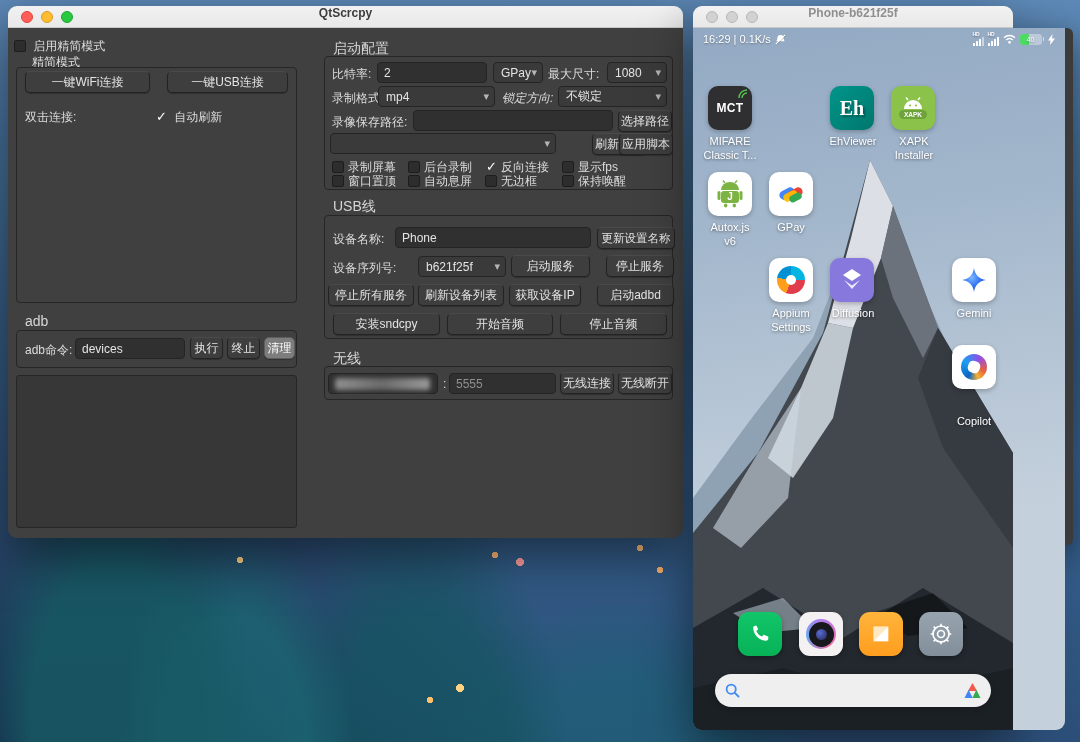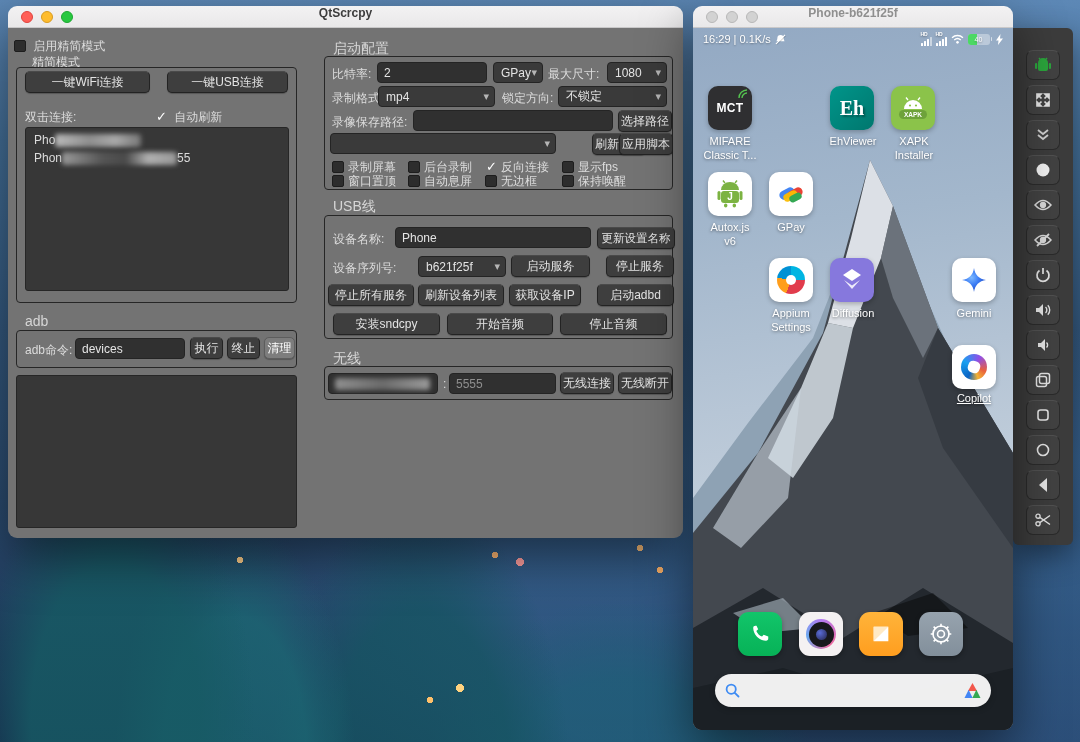--- a/index.html
+++ b/index.html
@@ -31,21 +31,21 @@
   .titlebar .title { font-size:12px; font-weight:bold; color:#3d3d3d; }
   .titlebar.inactive .title { color:#8f8f8f; }
   .lights { position:absolute; left:13px; top:5px; display:flex; gap:8px; }
   .light { width:12px; height:12px; border-radius:50%; }
   .light.red { background:#ff5f57; border:.5px solid #e0443e; }
   .light.yellow { background:#febc2e; border:.5px solid #d89c22; }
   .light.green { background:#28c840; border:.5px solid #1ea832; }
   .light.gray { background:#d2d2d2; border:.5px solid #b8b8b8; }
 
   
-  .qt-content { position:relative; width:100%; height:510px; background:#737373; border-radius:0 0 9px 9px;
+  .qt-content { position:relative; width:100%; height:510px; background:#404040; border-radius:0 0 9px 9px;
     color:#dcdcdc; font-size:12px; }
   .groupbox { position:absolute; border:1px solid #262626; border-radius:4px; }
   .sec-label { position:absolute; color:#d6d6d6; font-size:14px; }
   .qbtn { position:absolute; background:#3e3e3e; border:1px solid #232323; border-top-color:#4a4a4a;
     border-radius:5px; color:#e4e4e4; font-size:12px; display:flex; align-items:center; justify-content:center;
     height:22px; box-shadow:0 1px 1px rgba(0,0,0,.25); }
   .qbtn.lit { background:#7d7d7d; color:#fff; border-color:#5d5d5d; }
   .qinput { position:absolute; background:#303030; border:1px solid #242424; border-radius:4px;
     color:#e4e4e4; font-size:12px; height:21px; display:flex; align-items:center; padding:0 6px; }
   .qinput.placeholder { color:#8f8f8f; }
@@ -56,21 +56,21 @@
   .cb { display:inline-block; width:12px; height:12px; background:#2d2d2d; border:1px solid #1d1d1d;
     border-radius:2px; position:relative; vertical-align:-2px; }
   .cb.on { background:transparent; border-color:transparent; }
   .cb.on::after { content:"✓"; position:absolute; left:0px; top:-3px; color:#fff; font-size:13px; font-weight:bold; }
   .cbrow { position:absolute; white-space:nowrap; }
   .cbrow .cb { margin-right:4px; }
   .listbox { position:absolute; border:1px solid #262626; border-radius:3px; background:#373737; }
   .blurblob { display:inline-block; filter:blur(2.5px); border-radius:3px; vertical-align:middle; }
 
   
-  .screen { position:relative; width:320px; height:702px; border-radius:0 0 9px 9px; overflow:hidden;
+  .screen { position:relative; width:372px; height:702px; border-radius:0 0 9px 9px; overflow:hidden;
     background:linear-gradient(172deg,#93a9c3 0%,#a3b7cc 28%,#b7c6d6 52%,#c4d0dc 70%); }
   .screen svg.mountain { position:absolute; inset:0; }
   .statusbar { position:absolute; top:2px; left:0; right:0; height:18px; display:flex; align-items:center;
     padding:0 10px; color:#fff; font-size:11px; text-shadow:0 1px 2px rgba(0,0,0,.35); }
   .statusbar .right { margin-left:auto; display:flex; align-items:center; gap:4px; }
   .sig { display:flex; align-items:flex-end; gap:1px; position:relative; padding-top:4px; }
   .sig i { display:block; width:2px; background:#fff; border-radius:.5px; }
   .sig .hd { position:absolute; top:-2px; left:0; font-size:5px; font-weight:bold; letter-spacing:0; }
   .battery { display:flex; align-items:center; gap:1px; }
   .battery .shell { width:22px; height:11px; border-radius:3px; background:rgba(255,255,255,.35); position:relative; overflow:hidden; }
@@ -118,28 +118,20 @@
     <div class="lbl" style="left:24px; top:26px;">精简模式</div>
 
     <div class="groupbox" style="left:8px; top:39px; width:281px; height:236px;"></div>
     <div class="qbtn" style="left:17px; top:43px; width:125px;">一键WiFi连接</div>
     <div class="qbtn" style="left:159px; top:43px; width:121px;">一键USB连接</div>
     <div class="lbl" style="left:17px; top:81px;">双击连接:</div>
     <div class="cbrow" style="left:147px; top:81px;">
       <span class="cb on"></span>
       <span>自动刷新</span>
     </div>
-    <div class="listbox" style="left:17px; top:99px; width:264px; height:164px;">
-      <div style="position:absolute; left:8px; top:5px; white-space:nowrap;">
-        <span>Pho</span><span class="blurblob" style="width:86px; height:13px; background:linear-gradient(90deg,#b9b9b9,#8f8f8f 40%,#a9a9a9 70%,#777)"></span><span></span>
-      </div>
-      <div style="position:absolute; left:8px; top:23px; white-space:nowrap;">
-        <span>Phon</span><span class="blurblob" style="width:115px; height:13px; background:linear-gradient(90deg,#9a9a9a,#565656 35%,#4a4a4a 55%,#b0b0b0 75%,#989898)"></span><span>55</span>
-      </div>
-    </div>
 
     <div class="sec-label" style="left:17px; top:285px;">adb</div>
     <div class="groupbox" style="left:8px; top:302px; width:281px; height:38px;"></div>
     <div class="lbl" style="left:17px; top:314px;">adb命令:</div>
     <div class="qinput" style="left:67px; top:310px; width:110px;">devices</div>
     <div class="qbtn" style="left:182px; top:309px; width:33px;">执行</div>
     <div class="qbtn" style="left:219px; top:309px; width:33px;">终止</div>
     <div class="qbtn lit" style="left:256px; top:309px; width:31px;">清理</div>
     <div class="listbox" style="left:8px; top:347px; width:281px; height:153px;"></div>
 
@@ -154,21 +146,21 @@
     <div class="lbl" style="left:540px; top:38px;">最大尺寸:</div>
     <div class="combo" style="left:599px; top:34px; width:60px;">
         <span>1080</span>
         <span class="arrow">▾</span>
       </div>
     <div class="lbl" style="left:324px; top:62px;">录制格式:</div>
     <div class="combo" style="left:370px; top:58px; width:117px;">
         <span>mp4</span>
         <span class="arrow">▾</span>
       </div>
-    <div class="lbl" style="left:494px; top:62px;">锁定方向:</div>
+    <div class="lbl" style="left:494px; top:62px;font-style:italic;">锁定方向:</div>
     <div class="combo" style="left:550px; top:58px; width:109px;">
         <span>不锁定</span>
         <span class="arrow">▾</span>
       </div>
     <div class="lbl" style="left:324px; top:86px;">录像保存路径:</div>
     <div class="qinput" style="left:405px; top:82px; width:200px;"></div>
     <div class="qbtn" style="left:610px; top:82px; width:54px;">选择路径</div>
     <div class="combo" style="left:322px; top:105px; width:226px;">
         <span></span>
         <span class="arrow">▾</span>
@@ -460,21 +452,21 @@
           <path d="M13 1 C14 8 18 12 25 13 C18 14 14 18 13 25 C12 18 8 14 1 13 C8 12 12 8 13 1 z" fill="url(#gem)"></path>
         </svg>
     </div>
     <div class="app-label" style="left:250px; top:278px;">Gemini</div>
 
     <div class="app" style="left:259px; top:317px; background:#fff;">
       <span style="width:26px; height:26px; border-radius:50%; background:conic-gradient(from 210deg,#0b64c4,#19a0f0 90deg,#8f4fe8 180deg,#e8613f 260deg,#f2b233 310deg,#0b64c4); position:relative; display:inline-block;">
           <span style="position:absolute; left:7px; top:7px; width:12px; height:12px; border-radius:40%; background:#fff; transform:rotate(20deg);"></span>
         </span>
     </div>
-    <div class="app-label" style="left:250px; top:363px;text-decoration:underline;">Copilot</div>
+    <div class="app-label" style="left:250px; top:386px;">Copilot</div>
 
     <div class="dockicon" style="left:45px; top:584px; background:linear-gradient(180deg,#12c56a,#07b257);">
       <svg width="22" height="22" viewBox="0 0 24 24">
           <path d="M7 3 C5.5 3 4.5 4 4.6 5.6 C5 13 11 19 18.4 19.4 C20 19.5 21 18.5 21 17 v-2.4 l-5-1.8 -1.8 2 c-2.8-1.2-5-3.4-6.2-6.2 l2-1.8 L8.2 3 z" fill="#fff"></path>
         </svg>
     </div>
     <div class="dockicon" style="left:106px; top:584px; background:#f4f1f2;">
       <span style="width:30px; height:30px; border-radius:50%; background:conic-gradient(#b27bf0,#f06ba0 140deg,#6ba9f0 260deg,#b27bf0); display:flex; align-items:center; justify-content:center;">
           <span style="width:25px; height:25px; border-radius:50%; background:#17181c; display:flex; align-items:center; justify-content:center;">
             <span style="width:11px; height:11px; border-radius:50%; background:radial-gradient(circle at 35% 35%,#5a6cd8,#23244a);"></span>

